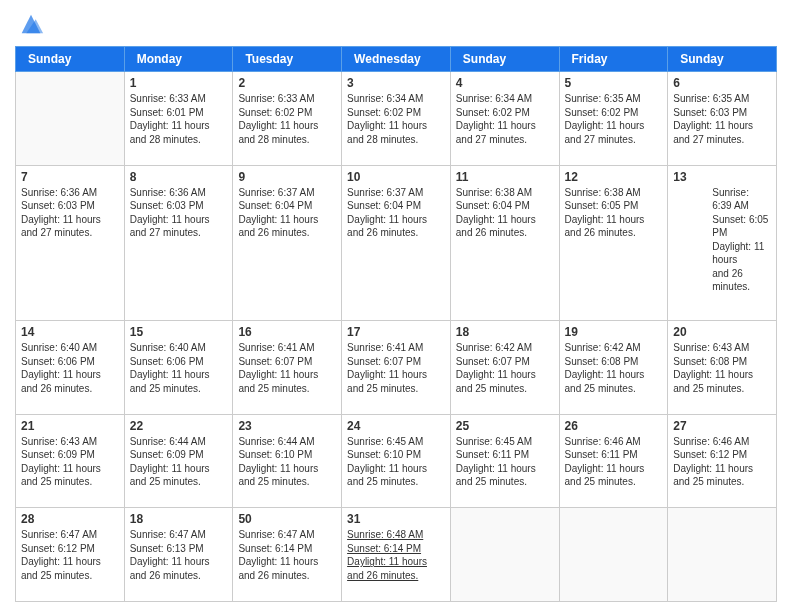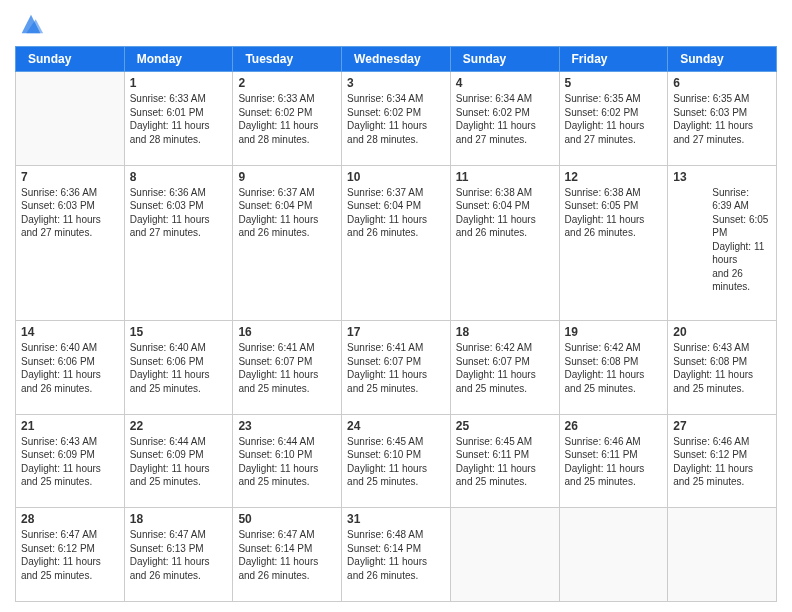--- a/index.html
+++ b/index.html
@@ -342,21 +342,21 @@
           </td>
           <td>
             <span class="day-num">50</span>
             <div class="cell-info" style="white-space: pre-line;">Sunrise: 6:47 AM
 Sunset: 6:14 PM
 Daylight: 11 hours
 and 26 minutes.</div>
           </td>
           <td>
             <span class="day-num">31</span>
-            <div class="cell-info" style="white-space: pre-line;">Sunrise: 6:48 AM
+            <div class="cell-info" style="white-space: pre-line; text-decoration: underline;">Sunrise: 6:48 AM
 Sunset: 6:14 PM
 Daylight: 11 hours
 and 26 minutes.</div>
           </td>
           <td class="empty-cell"></td>
           <td class="empty-cell"></td>
           <td class="empty-cell"></td>
         </tr>
       </tbody>
   </table>

